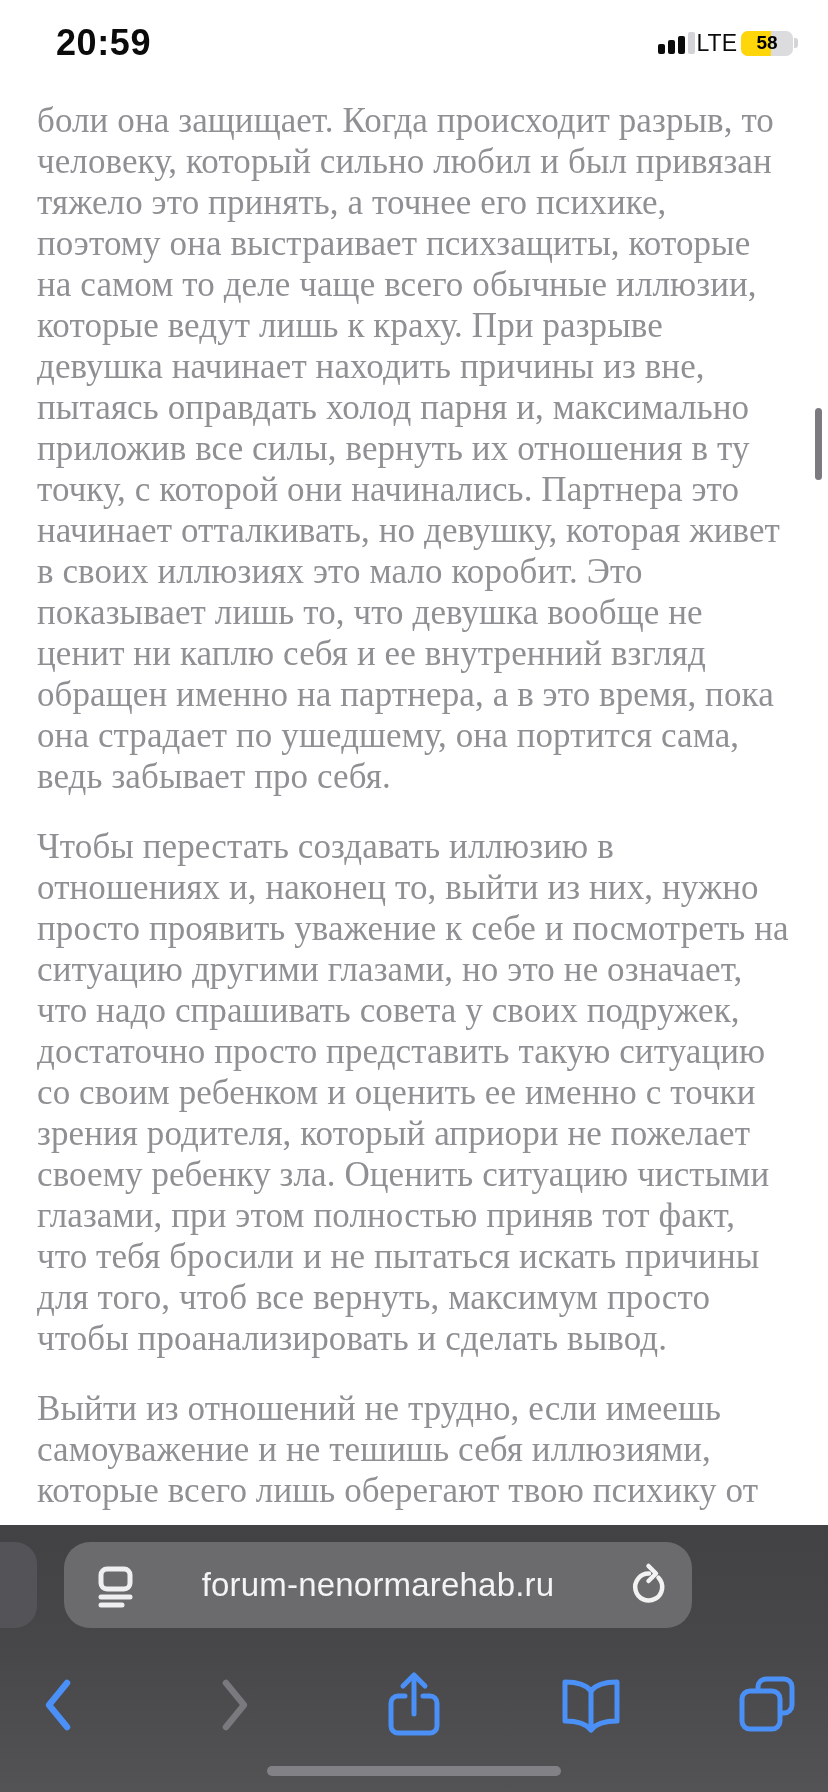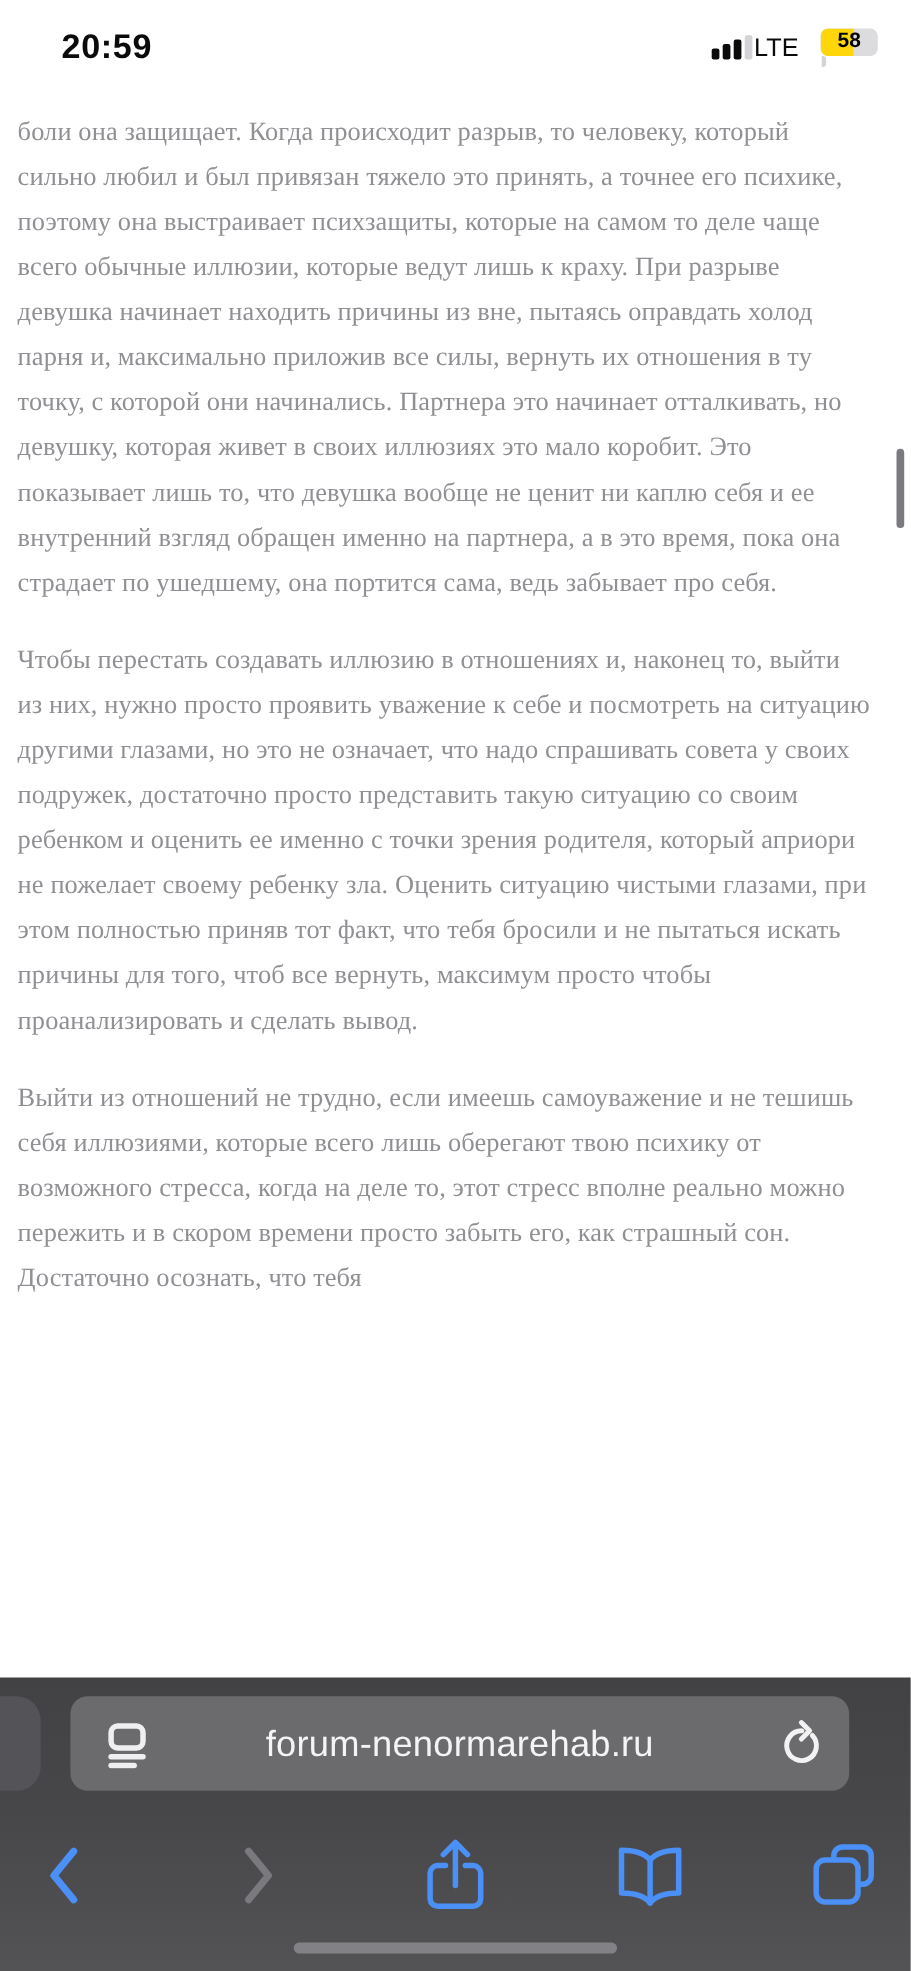--- a/index.html
+++ b/index.html
@@ -12,68 +12,68 @@
   }
   .phone { position:absolute; inset:0; background:#ffffff; }
 
   
   .status-bar {
     position:absolute; top:0; left:0; right:0; height:72px;
     display:flex; align-items:center; justify-content:space-between;
     padding:14px 30px 0 56px;
   }
   .time {
-    font-size:31px; font-weight:700; letter-spacing:0.6px; color:#0b0b0b;
+    font-size:36px; font-weight:700; letter-spacing:0.6px; color:#0b0b0b;
     font-family:"Liberation Sans", sans-serif;
   }
   .status-right { display:flex; align-items:center; }
   .signal { display:flex; align-items:flex-end; gap:3px; height:24px; padding-bottom:1px; }
   .signal span { width:7px; border-radius:2px; background:#0b0b0b; display:block; }
   .signal .b1{height:10px;} .signal .b2{height:14px;} .signal .b3{height:18px;}
   .signal .b4{height:22px; background:#d4d4d8;}
   .lte { font-size:23px; font-weight:500; color:#0b0b0b; margin-left:2px; }
-  .battery { position:relative; display:flex; margin-left:20px;flex-direction:column; }
+  .battery { position:relative; display:flex; align-items:center; margin-left:4px; }
   .battery-body {
     position:relative; width:52px; height:25px; border-radius:7px;
     background:#dcdcdf; overflow:hidden;
   }
   .battery-fill { position:absolute; left:0; top:0; bottom:0; background:#FFD60A; }
   .battery-num {
     position:absolute; inset:0; display:flex; align-items:center; justify-content:center;
     font-size:19px; font-weight:700; color:#000;
   }
   .battery-cap { width:4px; height:10px; background:#d4d4d8; border-radius:0 3px 3px 0; margin-left:1px; }
 
   
   .content {
     position:absolute; top:72px; left:0; right:0; bottom:0;
-    padding:28px 37px 0 16px;
+    padding:28px 37px 0 37px;
     font-family:"Liberation Serif", serif;
-    font-size:24px; line-height:41px; color:#909094;
+    font-size:35px; line-height:41px; color:#909094;
     letter-spacing:0.1px;
   }
   .content p { margin-bottom:29px; }
 
   .scrollbar {
     position:absolute; right:6px; top:408px; width:7px; height:72px;
     background:#7b7b7f; border-radius:4px;
   }
 
   
   .toolbar {
     position:absolute; left:0; right:0; bottom:0; height:267px;
     background:linear-gradient(180deg,#424244 0%,#47474a 45%,#535355 100%);
   }
   .partial-tab {
     position:absolute; left:0; top:17px; width:37px; height:86px;
     background:#545458; border-radius:0 22px 22px 0;
   }
   .url-bar {
-    position:absolute; left:64px; top:17px; width:708px; height:86px;
-    background:#6b6b6e; border-radius:16px;
+    position:absolute; left:64px; top:17px; width:628px; height:86px;
+    background:#6b6b6e; border-radius:26px;
   }
   .page-menu-btn { position:absolute; left:28px; top:20px; width:46px; height:46px; }
   .reload-btn { position:absolute; right:22px; top:20px; width:46px; height:46px; }
   .url-text {
     position:absolute; left:80px; right:80px; top:0; bottom:0;
     display:flex; align-items:center; justify-content:center;
     color:#f4f4f5; font-size:33px; letter-spacing:0.2px; white-space:nowrap;
   }
   .nav-row { position:absolute; left:0; right:0; top:125px; height:110px; }
   .nav-btn { position:absolute; top:0; width:110px; height:110px;

